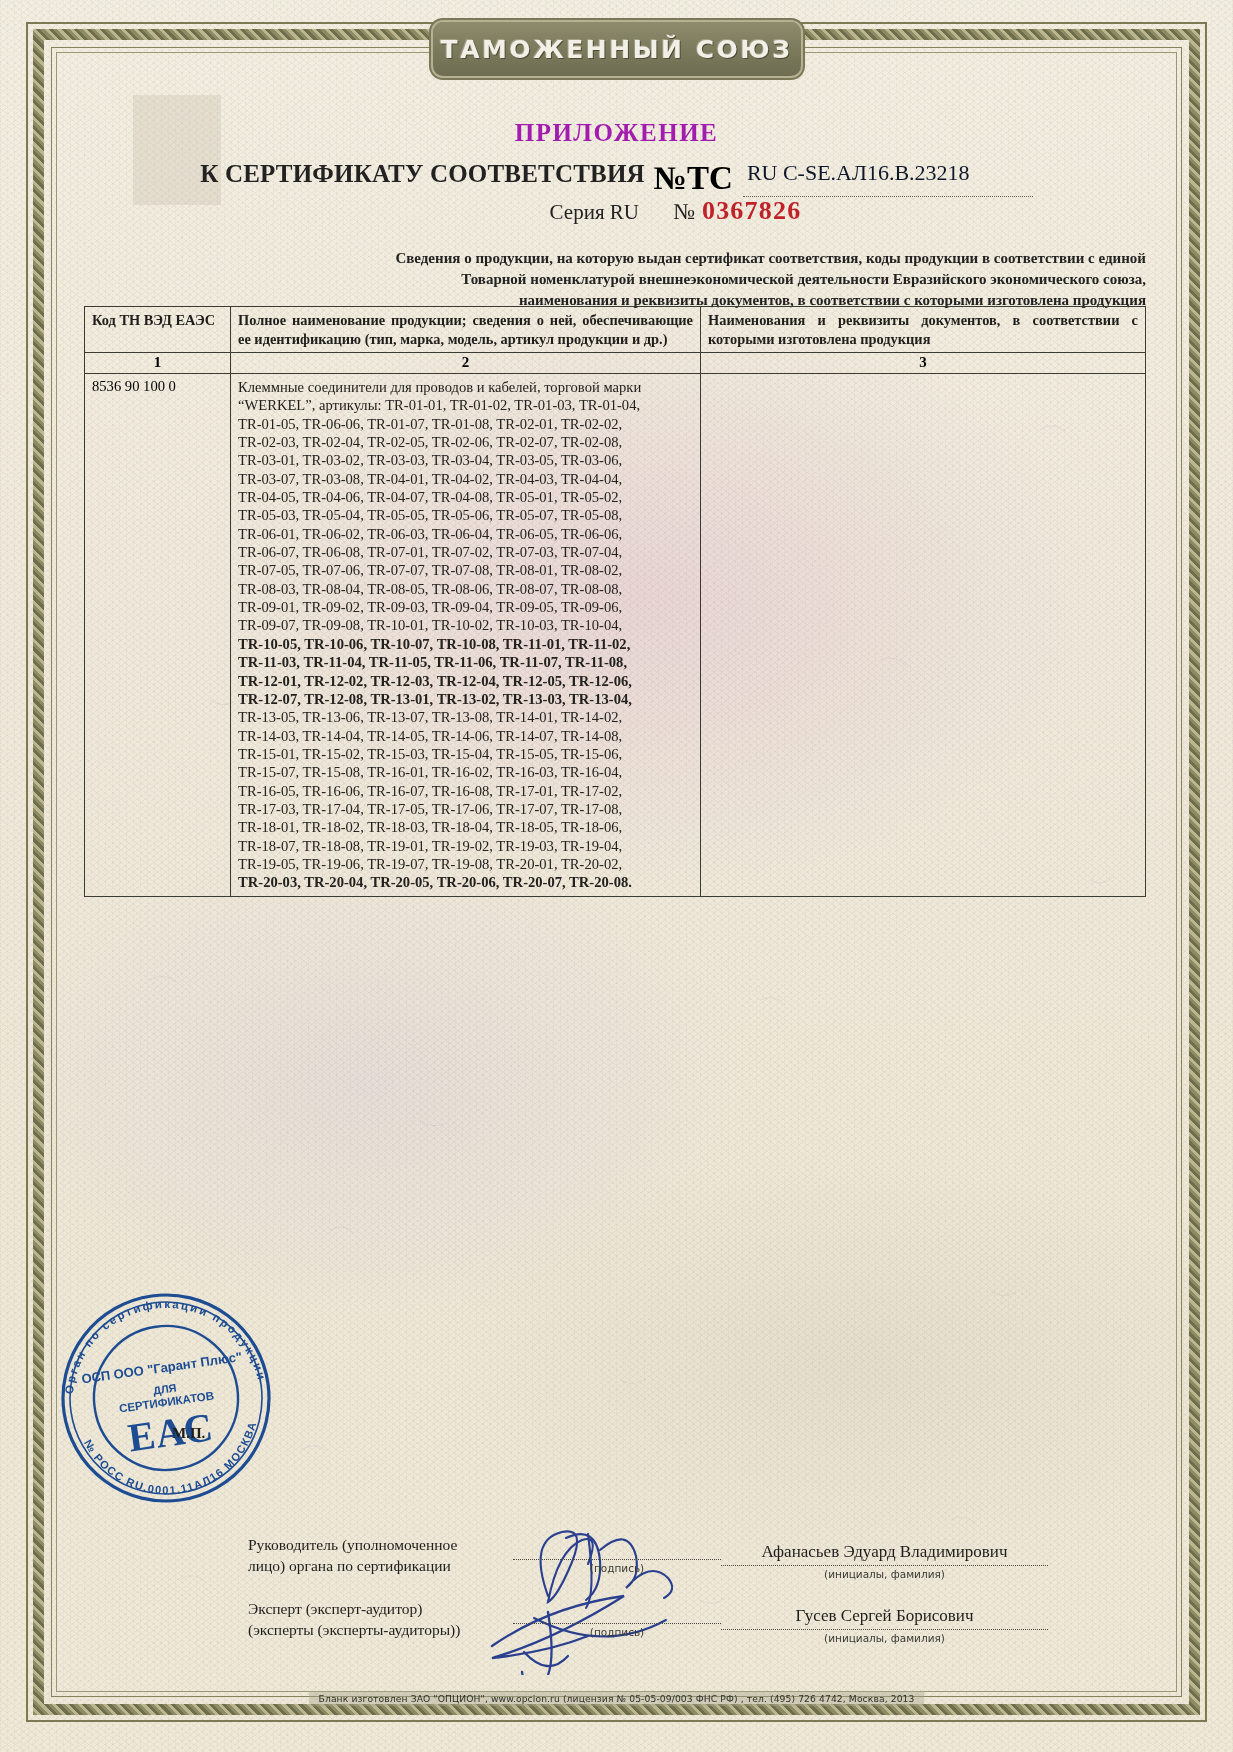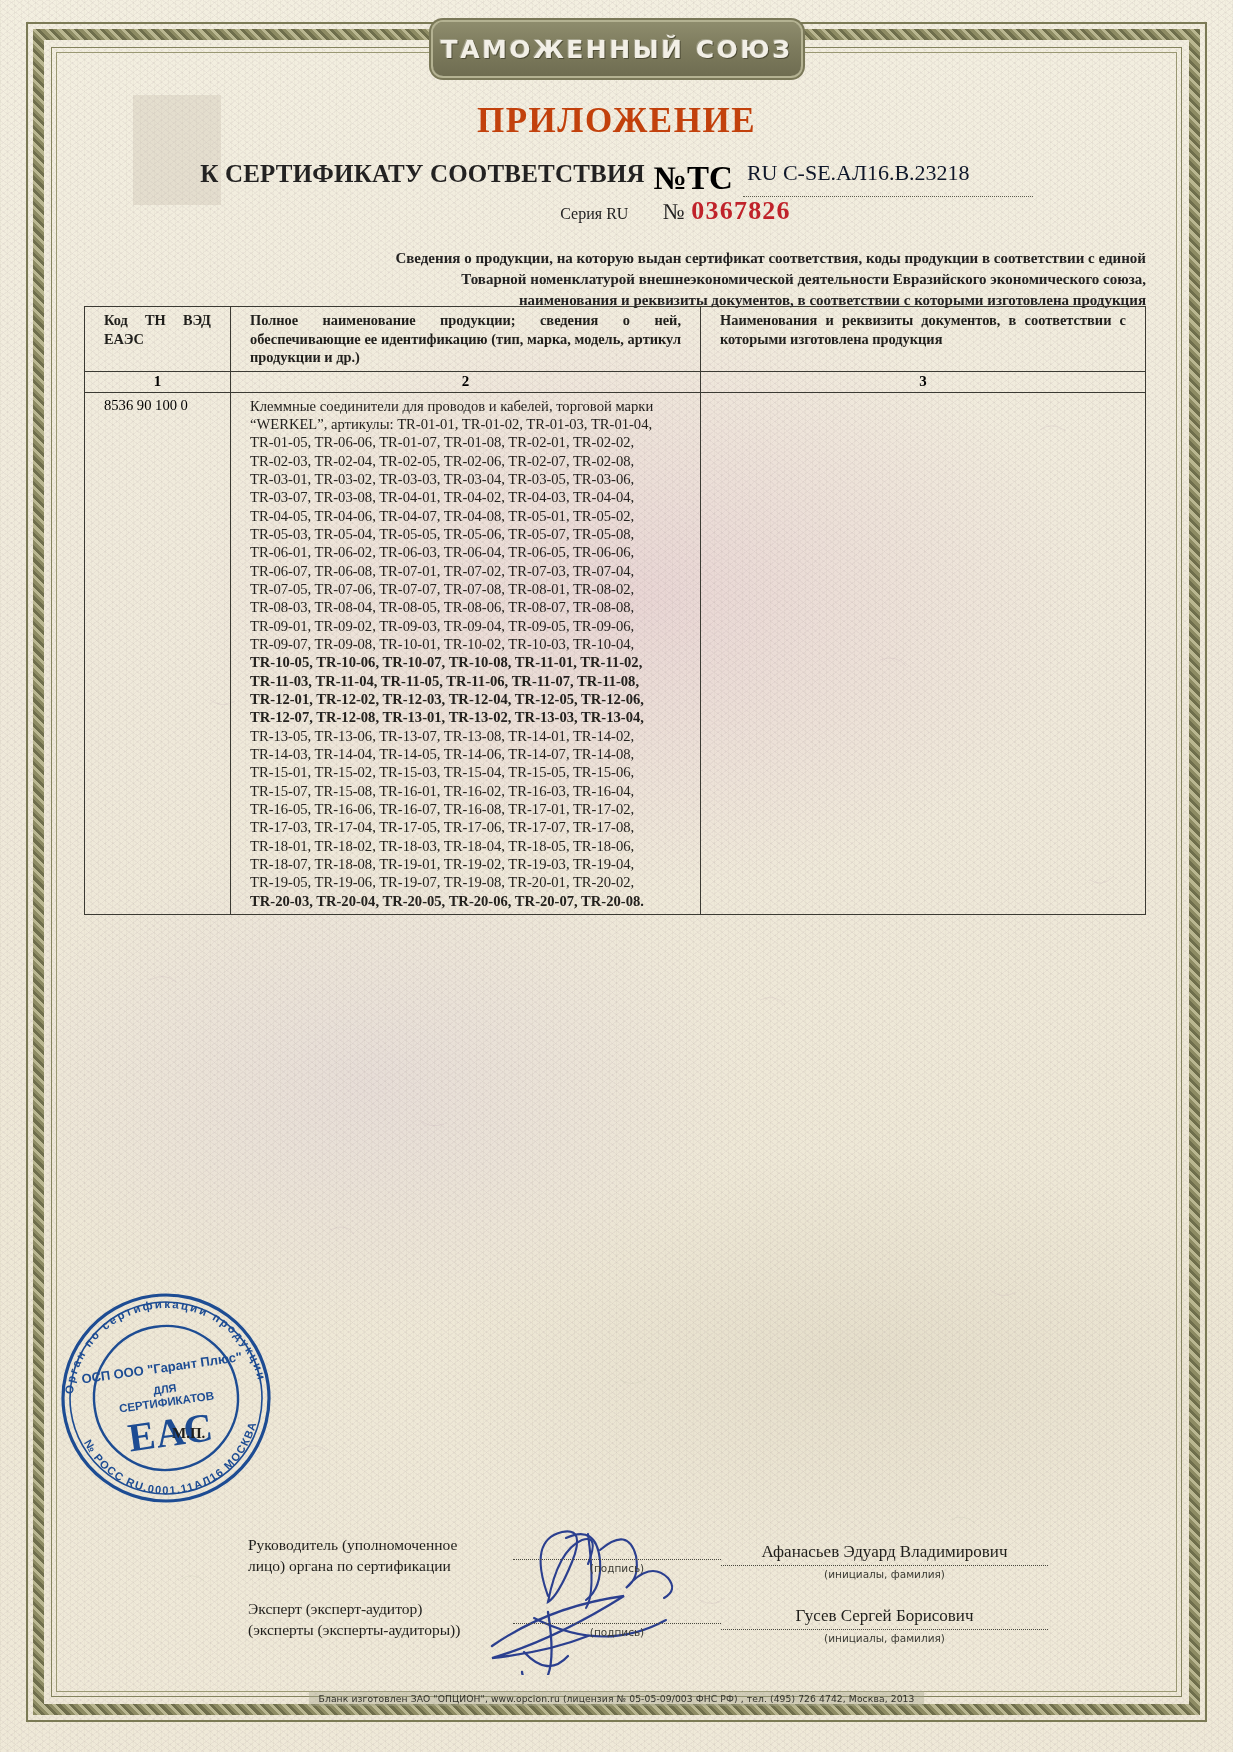--- a/index.html
+++ b/index.html
@@ -74,42 +74,42 @@
   }
 
   
   .watermark{
     position:absolute;left:133px;top:95px;width:88px;height:110px;
     background:rgba(196,186,168,.30);
   }
 
   
   .title{
-    position:absolute;top:101px;left:0;width:100%;
-    text-align:center;font-size:35px;font-weight:bold;
-    letter-spacing:1.5px;color:#c2410c;
+    position:absolute;top:119px;left:0;width:100%;
+    text-align:center;font-size:25px;font-weight:bold;
+    letter-spacing:1.5px;color:#a21caf;
   }
   .subtitle-row{
     position:absolute;top:160px;left:0;width:100%;
     display:flex;justify-content:center;
   }
   .subtitle{
     font-size:25px;font-weight:bold;letter-spacing:.2px;color:#232222;
   }
   .no-ts{font-size:33px;font-weight:bold;margin-left:9px;}
   .cert-num{
     font-size:22px;color:#0f172a;margin-left:10px;
     border-bottom:1px dotted #5f5f50;
     padding:0 4px 1px 4px;min-width:282px;text-align:left;
   }
   .series-row{
     position:absolute;top:196px;left:0;width:100%;
     display:flex;justify-content:center;align-items:baseline;
   }
-  .series-label{font-size:16px;color:#232222;margin-left:118px;}
+  .series-label{font-size:21px;color:#232222;margin-left:118px;}
   .series-no{font-size:23px;margin-left:34px;color:#232222;}
   .series-val{
     font-size:26px;color:#c0222a;font-weight:bold;letter-spacing:1.2px;
     margin-left:7px;font-family:"Liberation Serif",serif;
   }
 
   
   .intro{
     position:absolute;top:248px;left:86px;width:1060px;
     text-align:right;font-weight:bold;font-size:15px;
@@ -118,21 +118,21 @@
 
   
   .tbl{
     position:absolute;left:84px;top:306px;width:1062px;
     border-collapse:collapse;
     table-layout:fixed;
   }
   .tbl td{
     border:1px solid #3b3a33;
     vertical-align:top;
-    padding:4px 19px;
+    padding:4px 7px;
   }
   .c1{width:146px;}
   .c2{width:470px;}
   .c3{width:auto;}
   .hdr{font-weight:bold;font-size:14.4px;line-height:18.5px;color:#1f1e1b;text-align:justify;}
   .hdr.j{text-align:justify;text-align-last:left;}
   .numrow td{text-align:center;font-size:15px;font-weight:bold;padding:1px 0 2px;}
   .code{font-size:14.6px;padding-top:7px;}
   .prodcell{font-size:14.6px;line-height:18.35px;color:#23211e;padding-top:7px;padding-bottom:8px;}
   .prodcell .ln{white-space:nowrap;}

